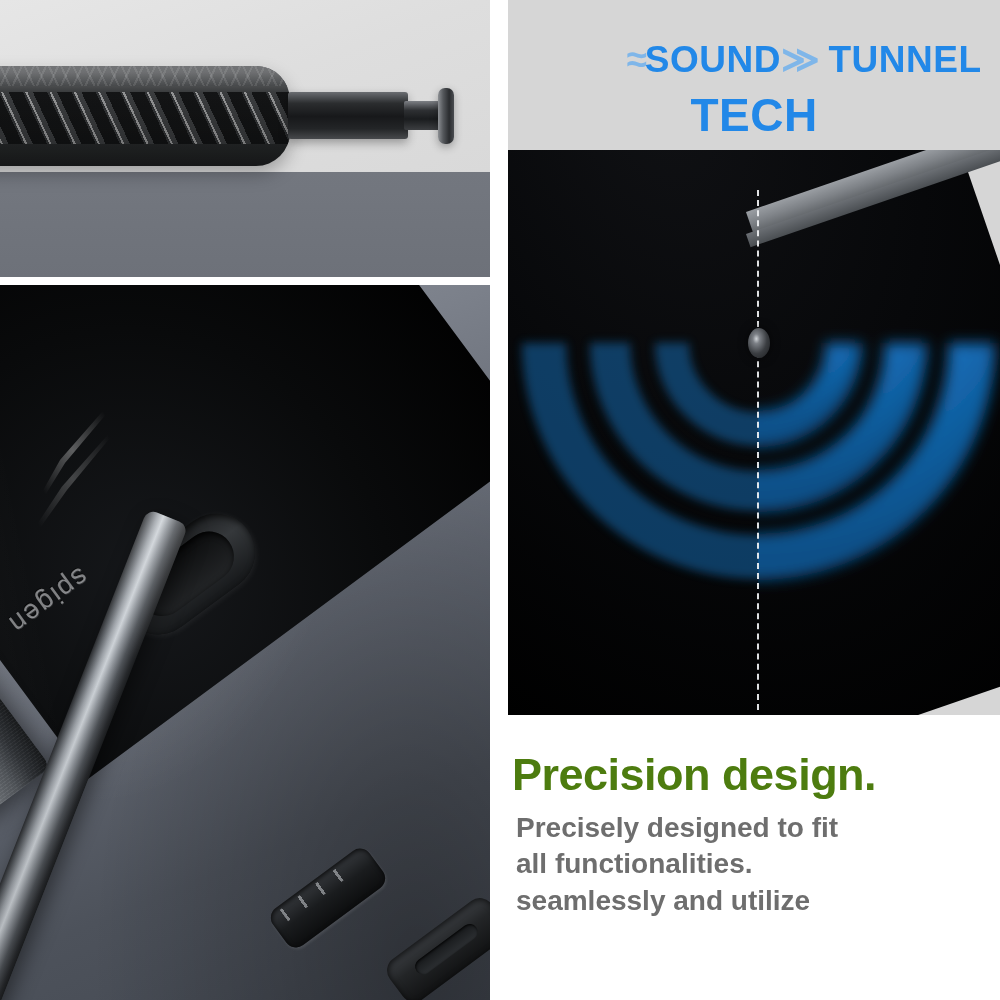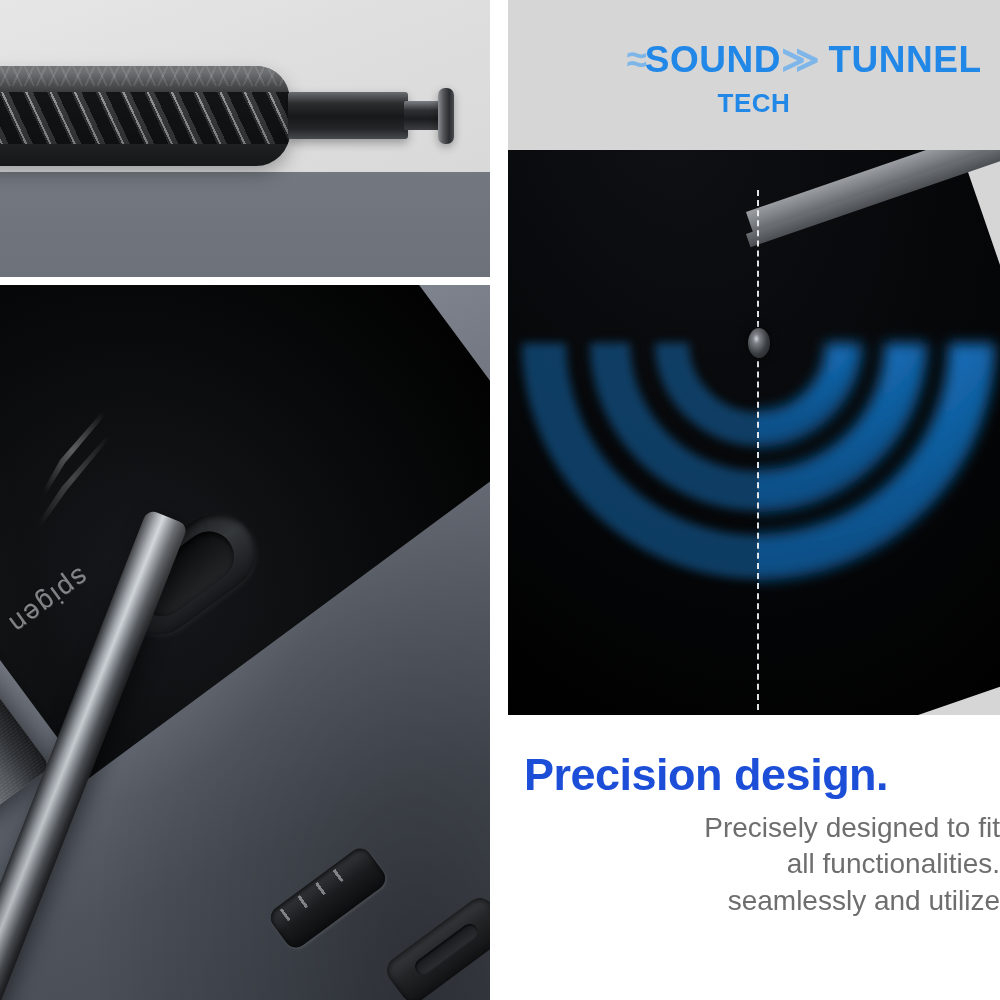--- a/index.html
+++ b/index.html
@@ -117,21 +117,21 @@
 
   
   .col-right{position:absolute;left:508px;top:0;width:492px;height:1000px;}
 
   .sound-header{position:absolute;left:0;top:0;width:492px;height:150px;background:#d6d6d6;}
   .sound-title{position:absolute;left:0;top:38px;width:592px;text-align:center;
     font-size:37px;font-weight:700;letter-spacing:.5px;color:#2288e8;white-space:nowrap;
     font-family:"Liberation Sans",sans-serif;}
   .sound-title .wv{color:#7fb6e9;font-weight:700;letter-spacing:-2px;}
   .sound-sub{position:absolute;left:0;top:88px;width:492px;text-align:center;
-    font-size:26px;font-weight:700;letter-spacing:.5px;color:#2288e8;
+    font-size:46px;font-weight:700;letter-spacing:.5px;color:#2288e8;
     font-family:"Liberation Sans",sans-serif;}
 
   .sound-panel{position:absolute;left:0;top:150px;width:492px;height:565px;overflow:hidden;background:#d6d6d6;}
   .phone-dark{position:absolute;left:-40px;top:-100px;width:700px;height:820px;
     transform:rotate(-19deg);transform-origin:0 100%;
     background:radial-gradient(ellipse at 62% 18%, #101114 0%, #07080a 40%, #000 80%);}
   .case-edge-r{position:absolute;left:238px;top:62px;width:420px;height:24px;
     transform:rotate(-19deg);transform-origin:0 0;
     background:linear-gradient(180deg,#9a9ea3 0%,#7e8287 50%,#5e6266 100%);}
   .case-edge-r2{position:absolute;left:238px;top:84px;width:420px;height:14px;
@@ -140,24 +140,24 @@
   .arc-wrap{position:absolute;left:0;top:0;width:100%;height:100%;}
 
   .dash-line{position:absolute;left:249px;top:40px;width:0;height:520px;
     border-left:2px dashed #f2f4f6;opacity:.92;}
   .speaker-dot{position:absolute;left:240px;top:178px;width:22px;height:30px;border-radius:50%;
     background:radial-gradient(ellipse at 38% 36%, #cfd3d7 0%, #7c8086 18%, #3a3d41 55%, #1b1d1f 100%);
     box-shadow:0 0 10px rgba(0,0,0,.6);}
 
   
   .copy{position:absolute;left:0;top:752px;width:492px;}
-  .copy-title{margin:0 0 12px 16px;font-size:45px;line-height:1.02;font-weight:700;color:#1d4ed8;
+  .copy-title{margin:0 0 12px 4px;font-size:45px;line-height:1.02;font-weight:700;color:#4d7c0f;
     letter-spacing:-.5px;font-family:"Liberation Sans",sans-serif;}
-  .copy-body{margin:0;font-size:28px;line-height:1.30;color:#6e6e6e;font-weight:400;
-    font-family:"Liberation Sans",sans-serif;text-align:right;}
+  .copy-body{margin:8px;font-size:28px;line-height:1.30;color:#6e6e6e;font-weight:700;
+    font-family:"Liberation Sans",sans-serif;}
   .copy-body span{display:block;}
 </style>
 </head>
 <body>
 
 <div class="stage">
 
   <div class="col-left">
 
     <div class="panel-pen-top">

